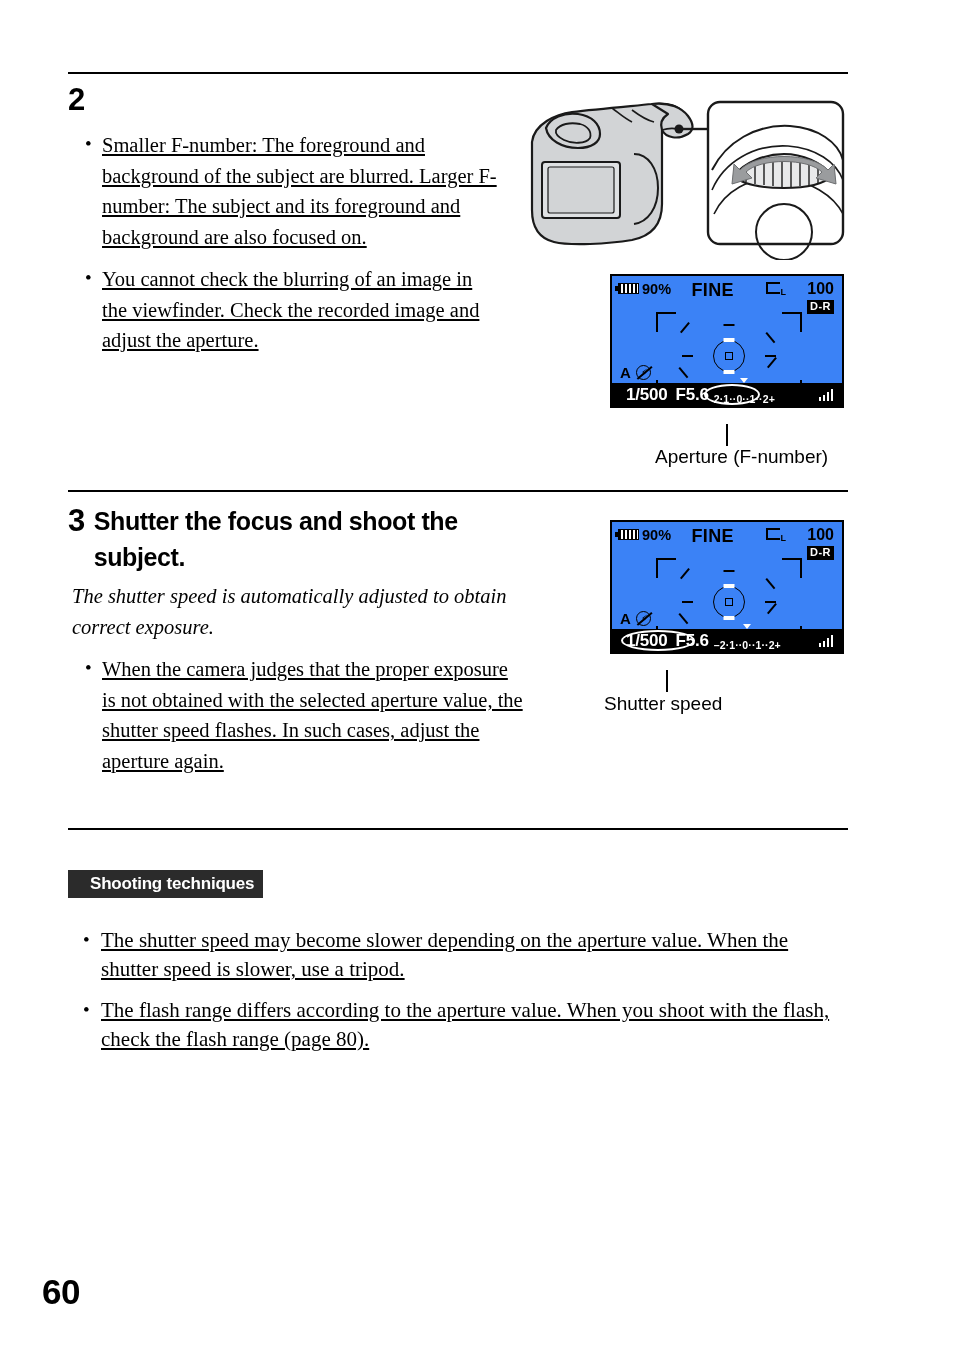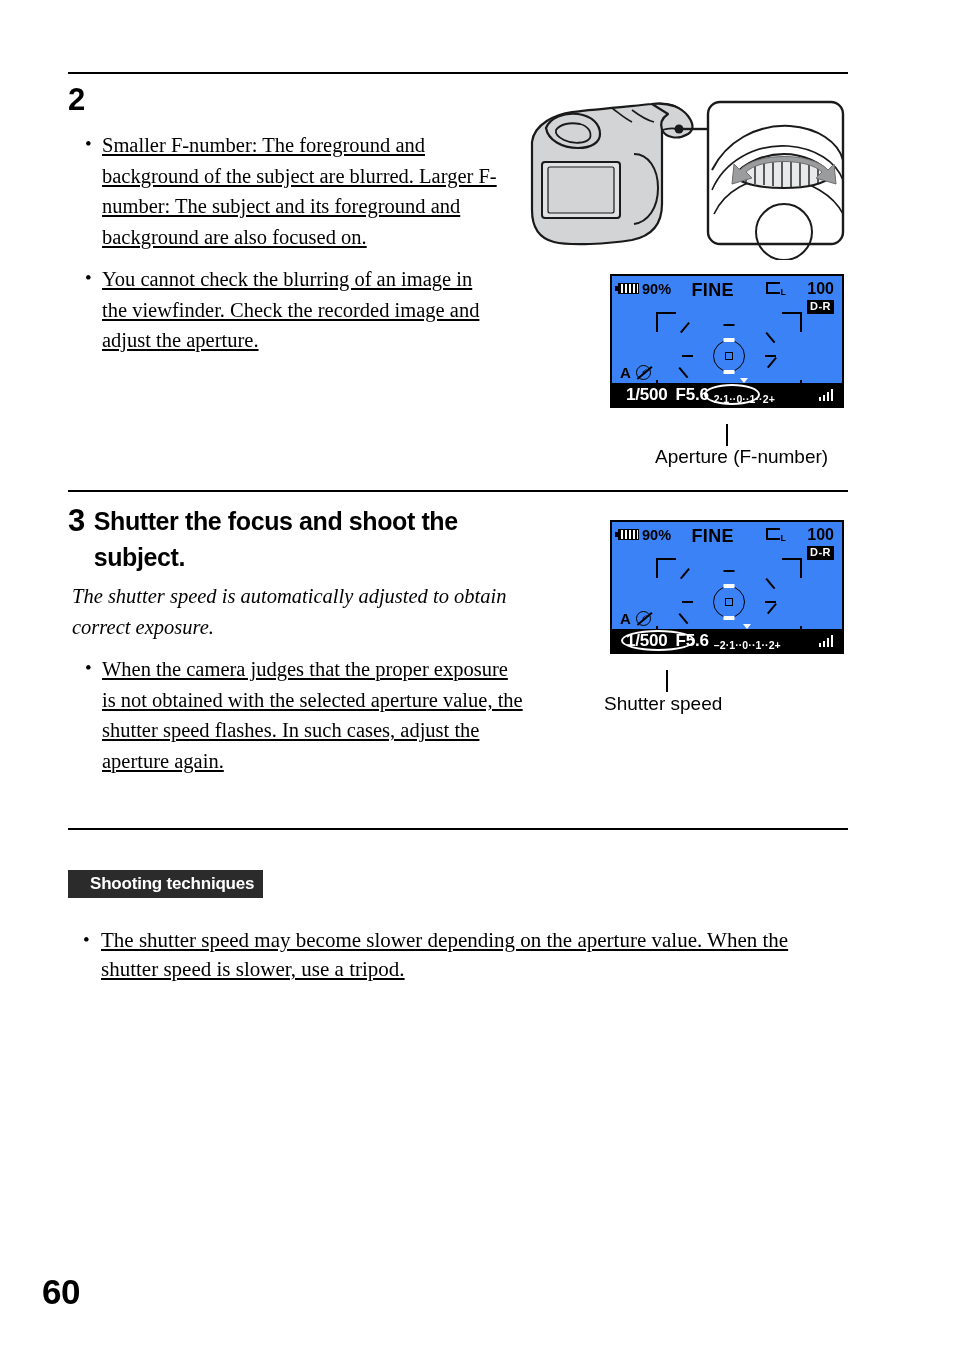--- a/index.html
+++ b/index.html
@@ -636,19 +636,20 @@
   </div>
 
   <div class="leader" id="leader-shutter"></div>
   <div class="caption" id="caption-shutter">Shutter speed</div>
 
   <div id="shooting-techniques">
     <span class="st-badge">Shooting techniques</span>
     <div class="st-list">
       <ul class="bullets">
         <li>The shutter speed may become slower depending on the aperture value. When the shutter speed is slower, use a tripod.</li>
+        <li>The flash range differs according to the aperture value. When you shoot with the flash, check the flash range (page 80).</li>
       </ul>
     </div>
   </div>
 
   <div id="page-number">60</div>
 
 </div>
 
 </body></html>

